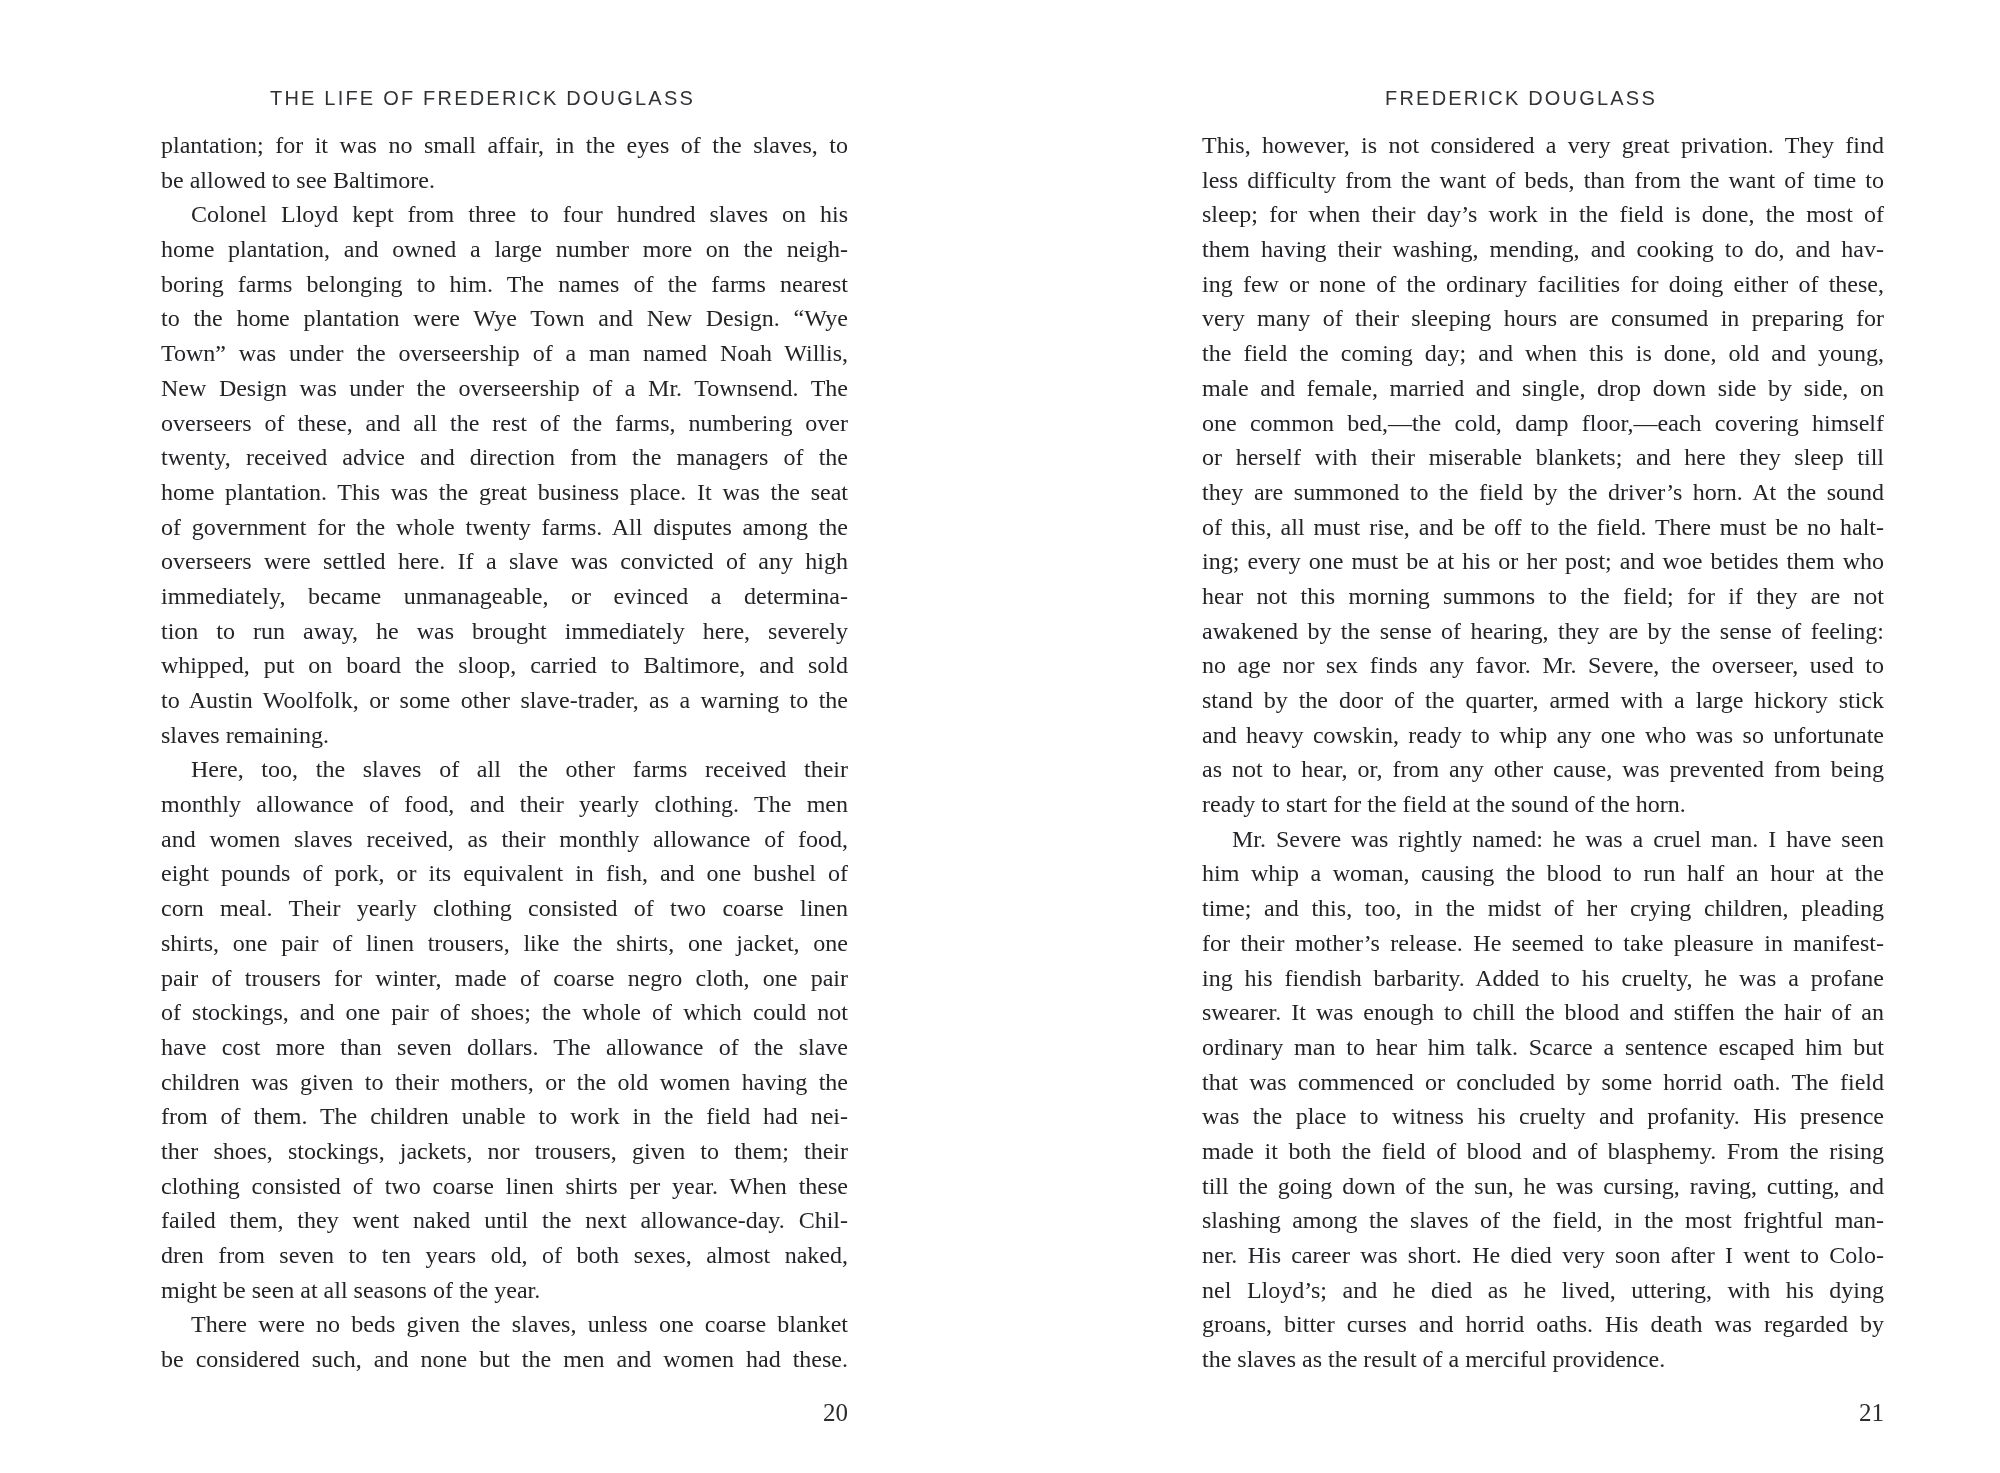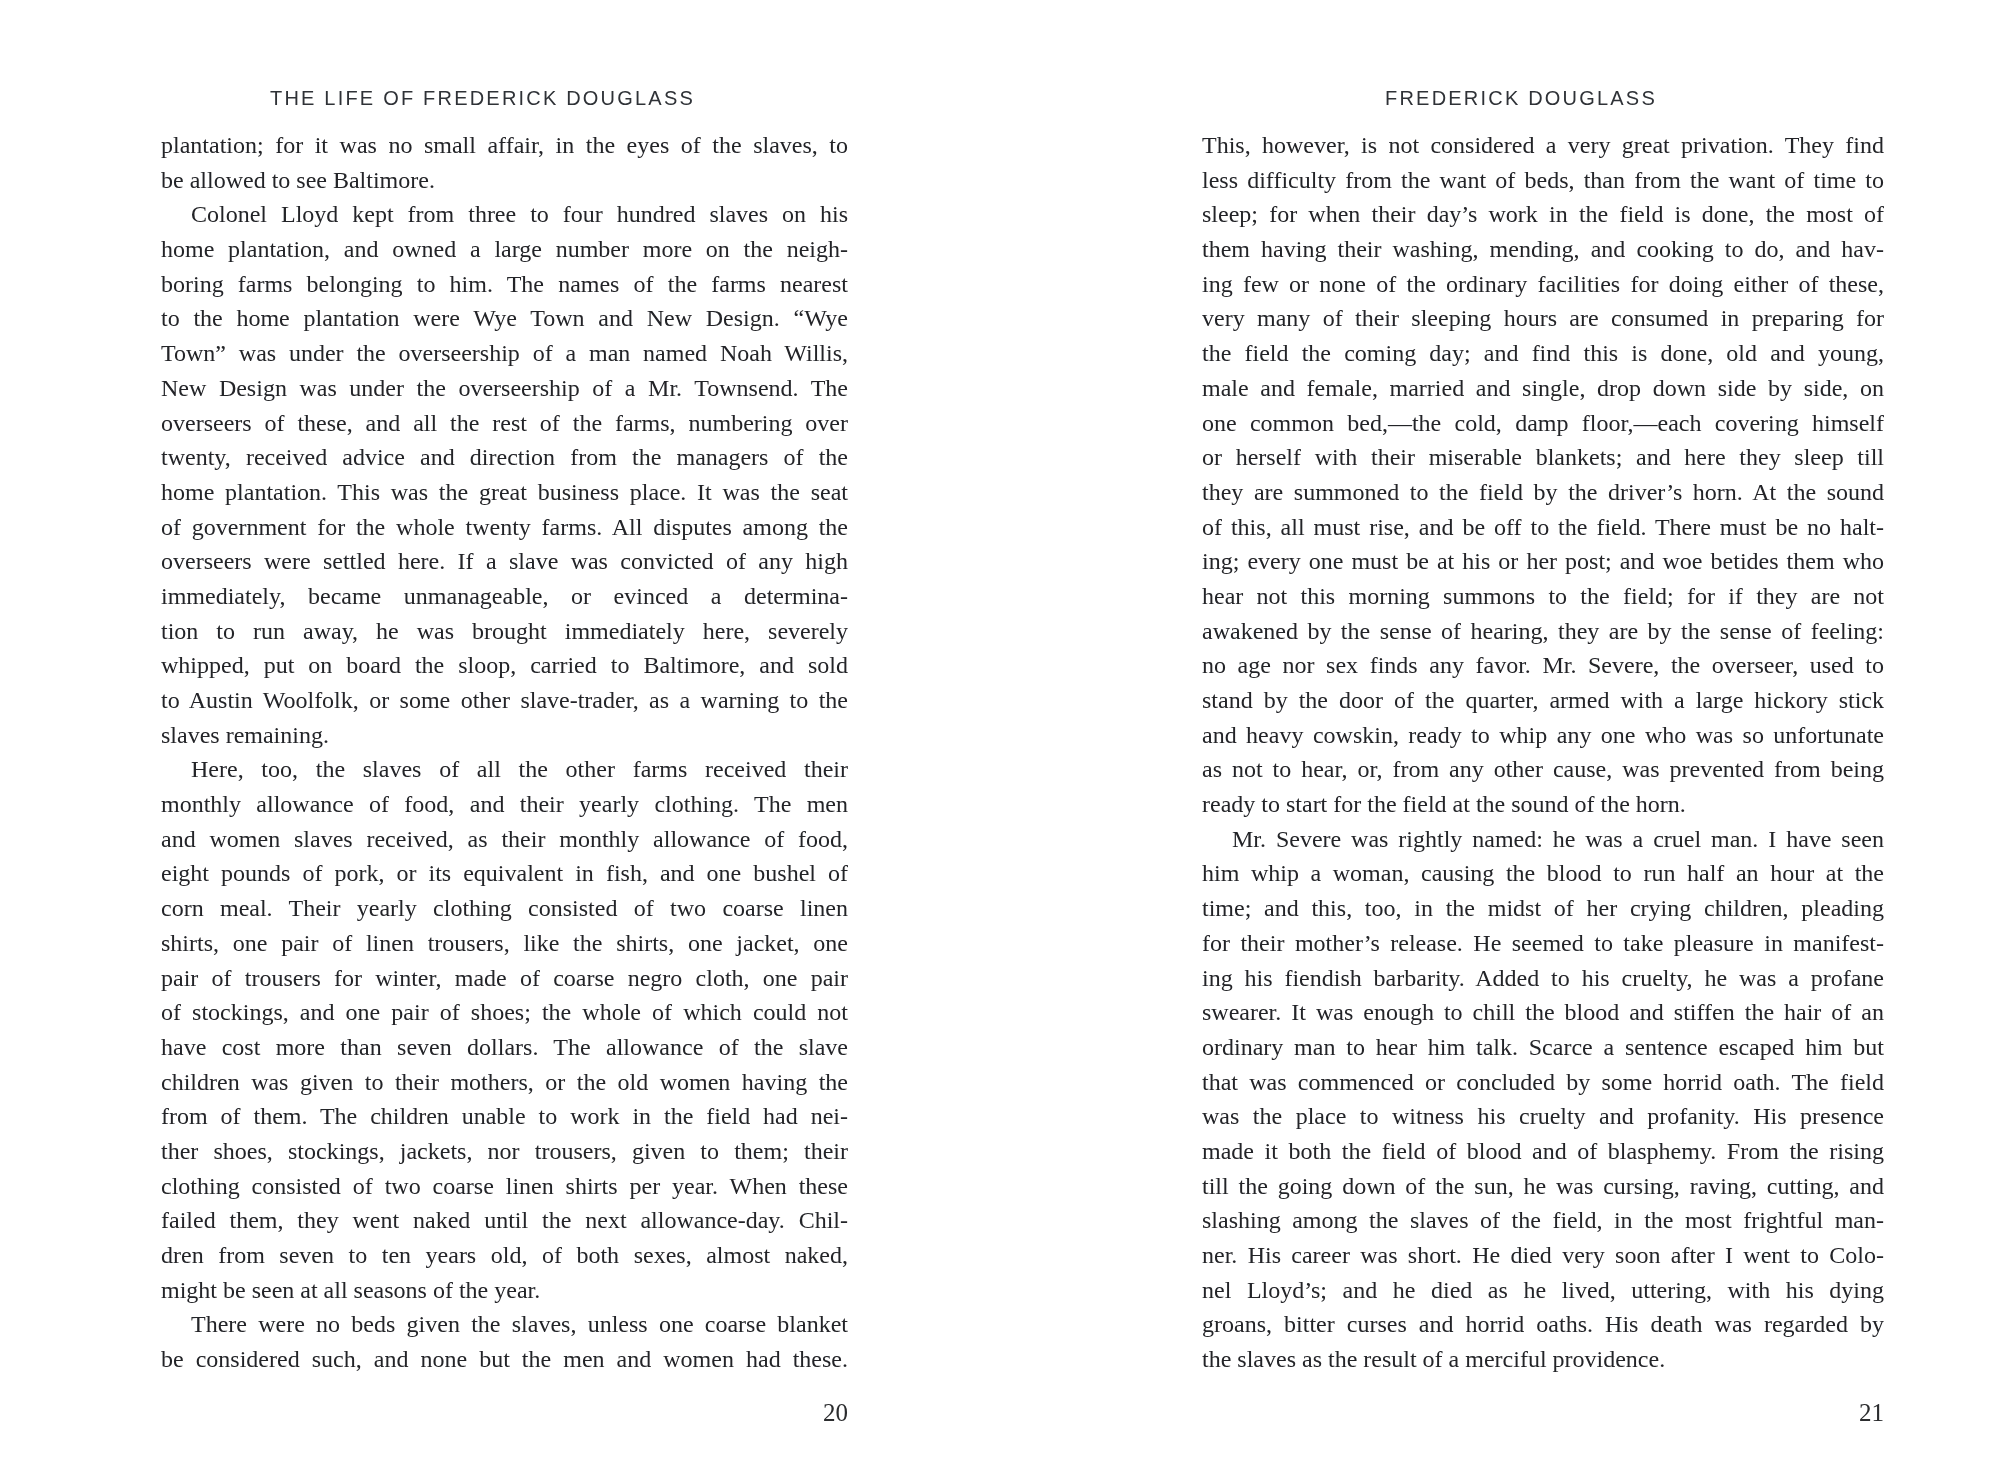--- a/index.html
+++ b/index.html
@@ -94,21 +94,21 @@
 
   <div class="page right">
     <div class="running-header">FREDERICK DOUGLASS</div>
     <div class="body-text">
         <div class="line">This, however, is not considered a very great privation. They find</div>
         <div class="line">less difficulty from the want of beds, than from the want of time to</div>
         <div class="line">sleep; for when their day’s work in the field is done, the most of</div>
         <div class="line">them having their washing, mending, and cooking to do, and hav-</div>
         <div class="line">ing few or none of the ordinary facilities for doing either of these,</div>
         <div class="line">very many of their sleeping hours are consumed in preparing for</div>
-        <div class="line">the field the coming day; and find this is done, old and young,</div>
+        <div class="line">the field the coming day; and when this is done, old and young,</div>
         <div class="line">male and female, married and single, drop down side by side, on</div>
         <div class="line">one common bed,—the cold, damp floor,—each covering himself</div>
         <div class="line">or herself with their miserable blankets; and here they sleep till</div>
         <div class="line">they are summoned to the field by the driver’s horn. At the sound</div>
         <div class="line">of this, all must rise, and be off to the field. There must be no halt-</div>
         <div class="line">ing; every one must be at his or her post; and woe betides them who</div>
         <div class="line">hear not this morning summons to the field; for if they are not</div>
         <div class="line">awakened by the sense of hearing, they are by the sense of feeling:</div>
         <div class="line">no age nor sex finds any favor. Mr. Severe, the overseer, used to</div>
         <div class="line">stand by the door of the quarter, armed with a large hickory stick</div>

